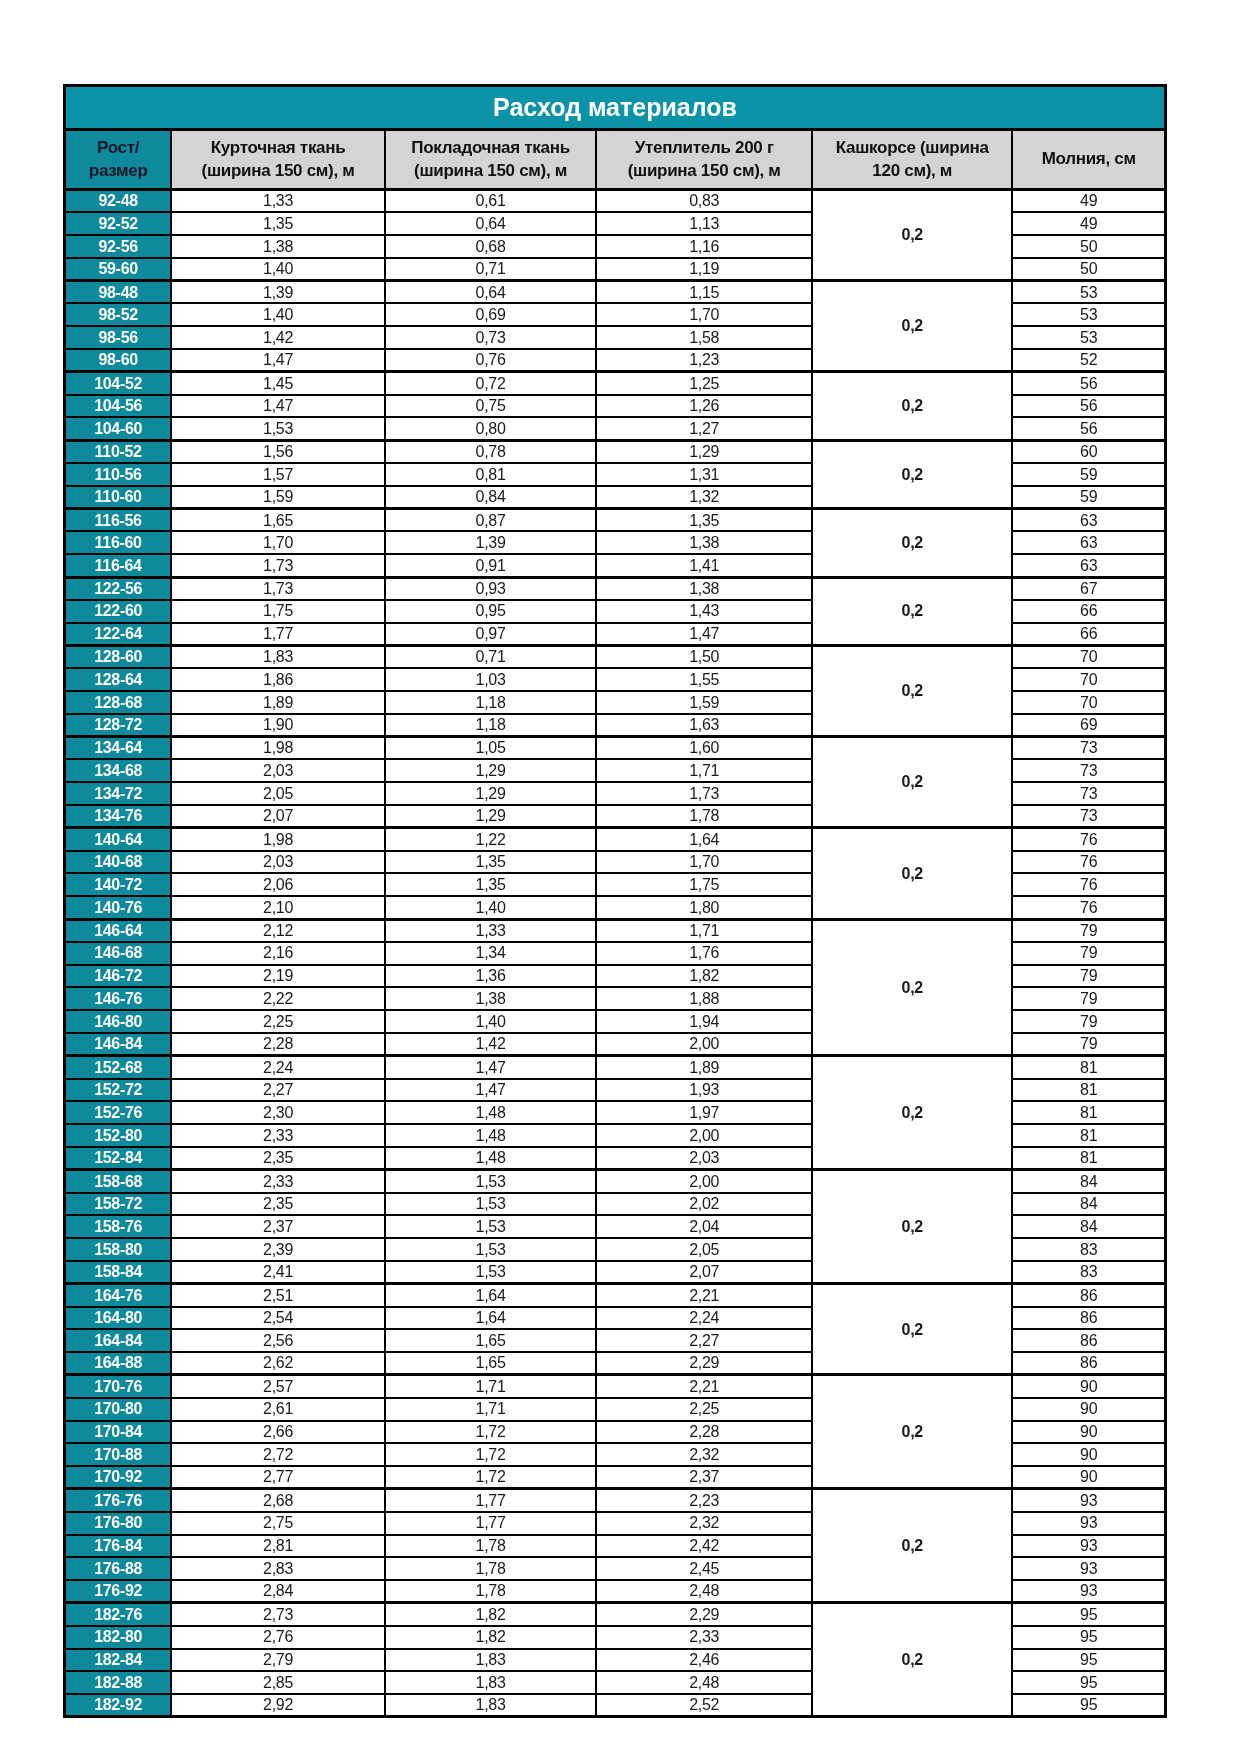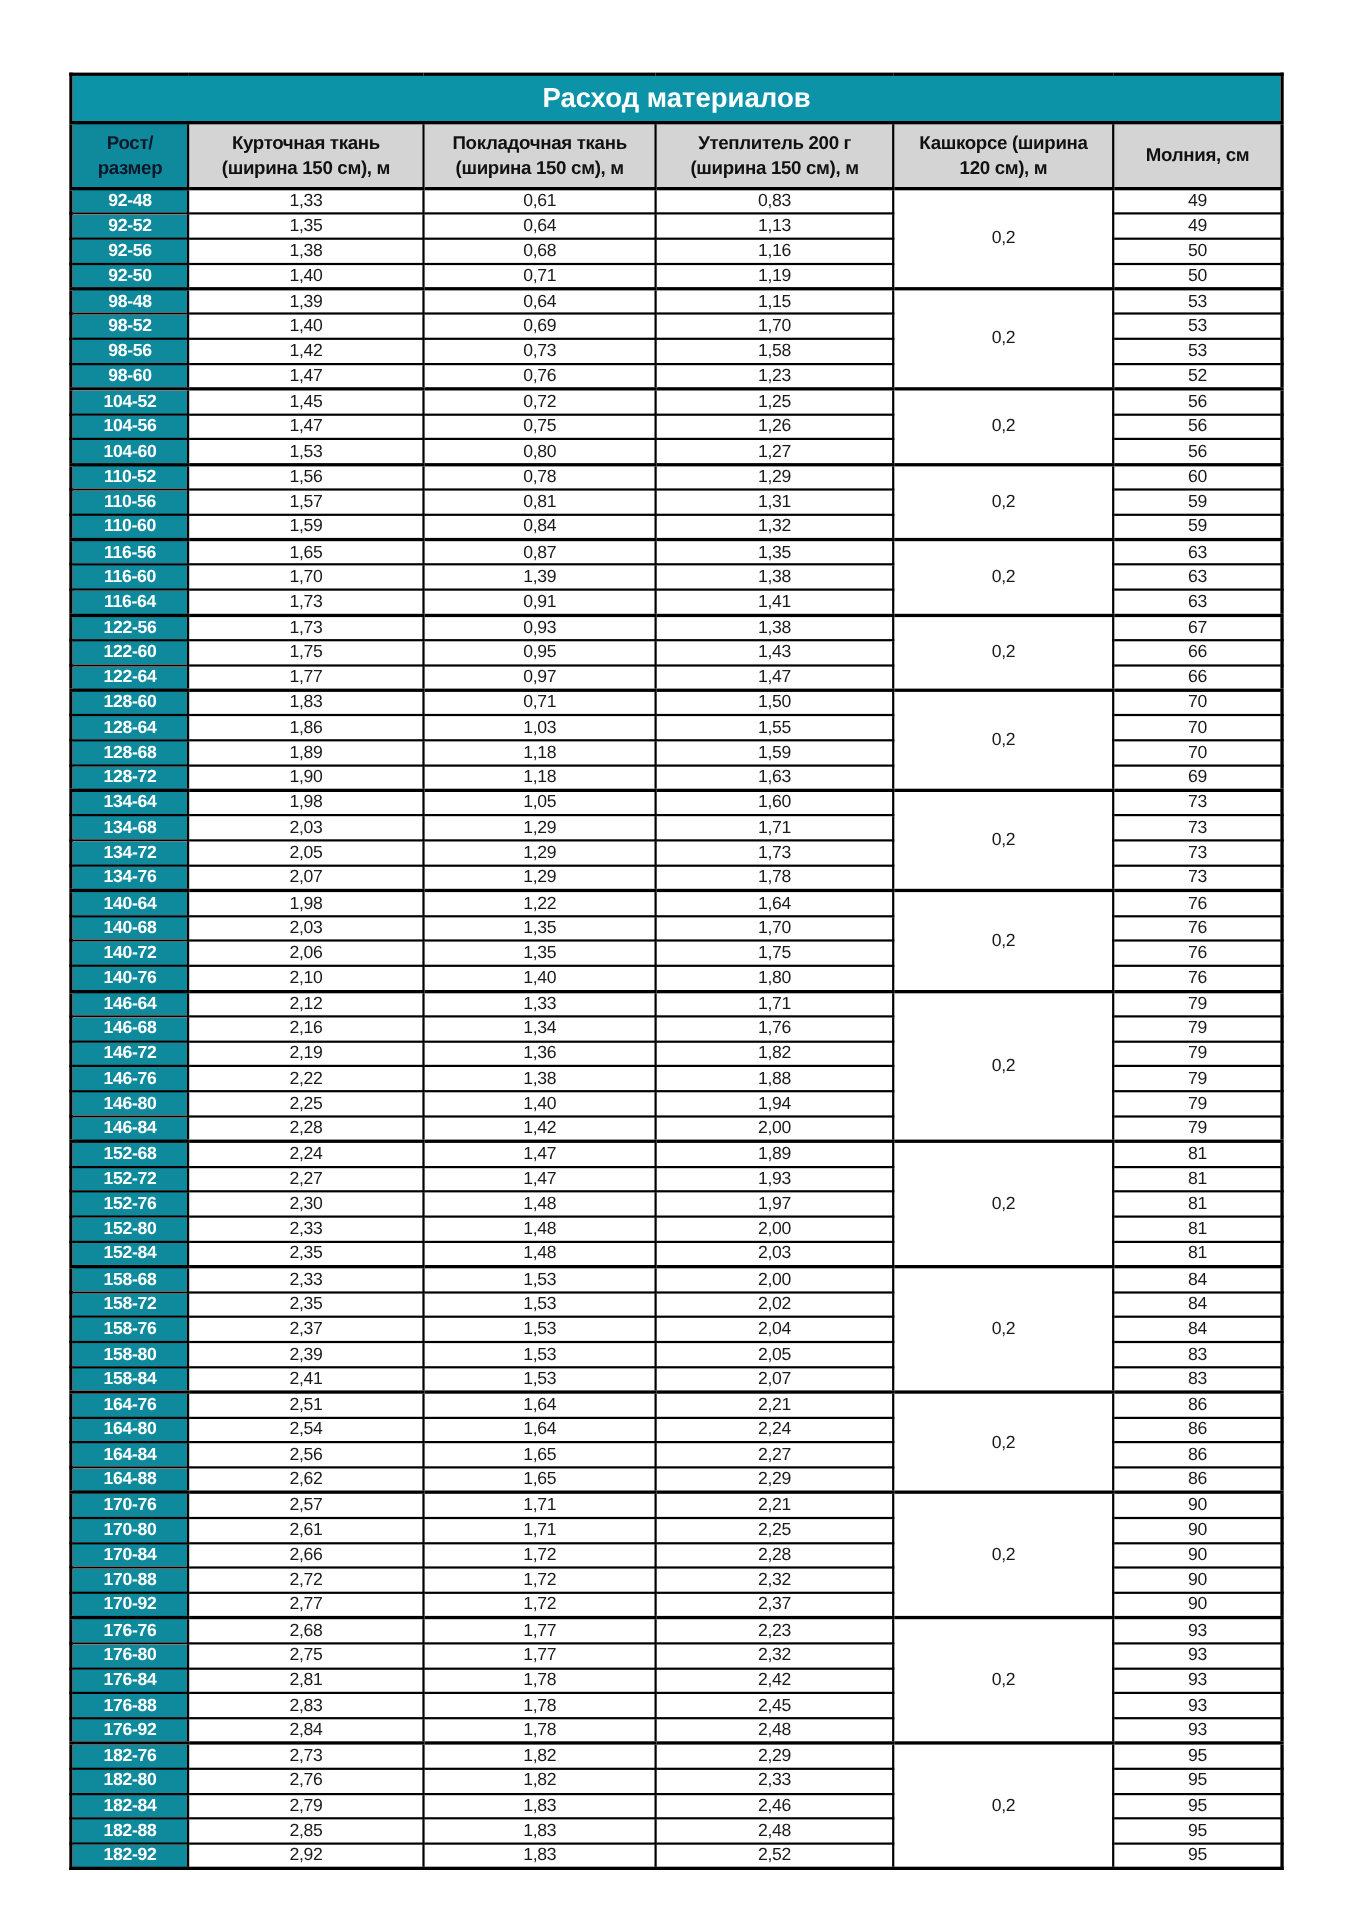--- a/index.html
+++ b/index.html
@@ -12,21 +12,21 @@
   *{box-sizing:border-box;}
   html,body{margin:0;padding:0;}
   body{
     width:1240px;height:1754px;
     background:#ffffff;
     font-family:"Liberation Sans", sans-serif;
     position:relative;
   }
   .table-wrap{
     position:absolute;
-    left:63px;top:66px;width:1104px;
+    left:63px;top:84px;width:1104px;
   }
   table{
     border-collapse:collapse;
     width:100%;
     table-layout:fixed;
     border:3px solid var(--border);
   }
   td{
     border:2px solid var(--border);
     text-align:center;
@@ -64,21 +64,21 @@
     background:var(--teal-cell);
     color:#0f172a;
   }
   td.size{
     background:var(--teal-cell);
     color:#ffffff;
     font-weight:bold;
   }
   td.rib{
     background:#ffffff;
-    font-weight:normal;
+    font-weight:bold;
   }
   tr.group-start td{
     border-top:3px solid var(--border);
   }
 </style>
 </head>
 <body>
 
 <div class="table-wrap">
   <table>
@@ -123,21 +123,21 @@
           <td>49</td>
         </tr>
         <tr>
           <td class="size">92-56</td>
           <td>1,38</td>
           <td>0,68</td>
           <td>1,16</td>
           <td>50</td>
         </tr>
         <tr>
-          <td class="size">92-50</td>
+          <td class="size">59-60</td>
           <td>1,40</td>
           <td>0,71</td>
           <td>1,19</td>
           <td>50</td>
         </tr>
         <tr class="group-start">
           <td class="size">98-48</td>
           <td>1,39</td>
           <td>0,64</td>
           <td>1,15</td>

